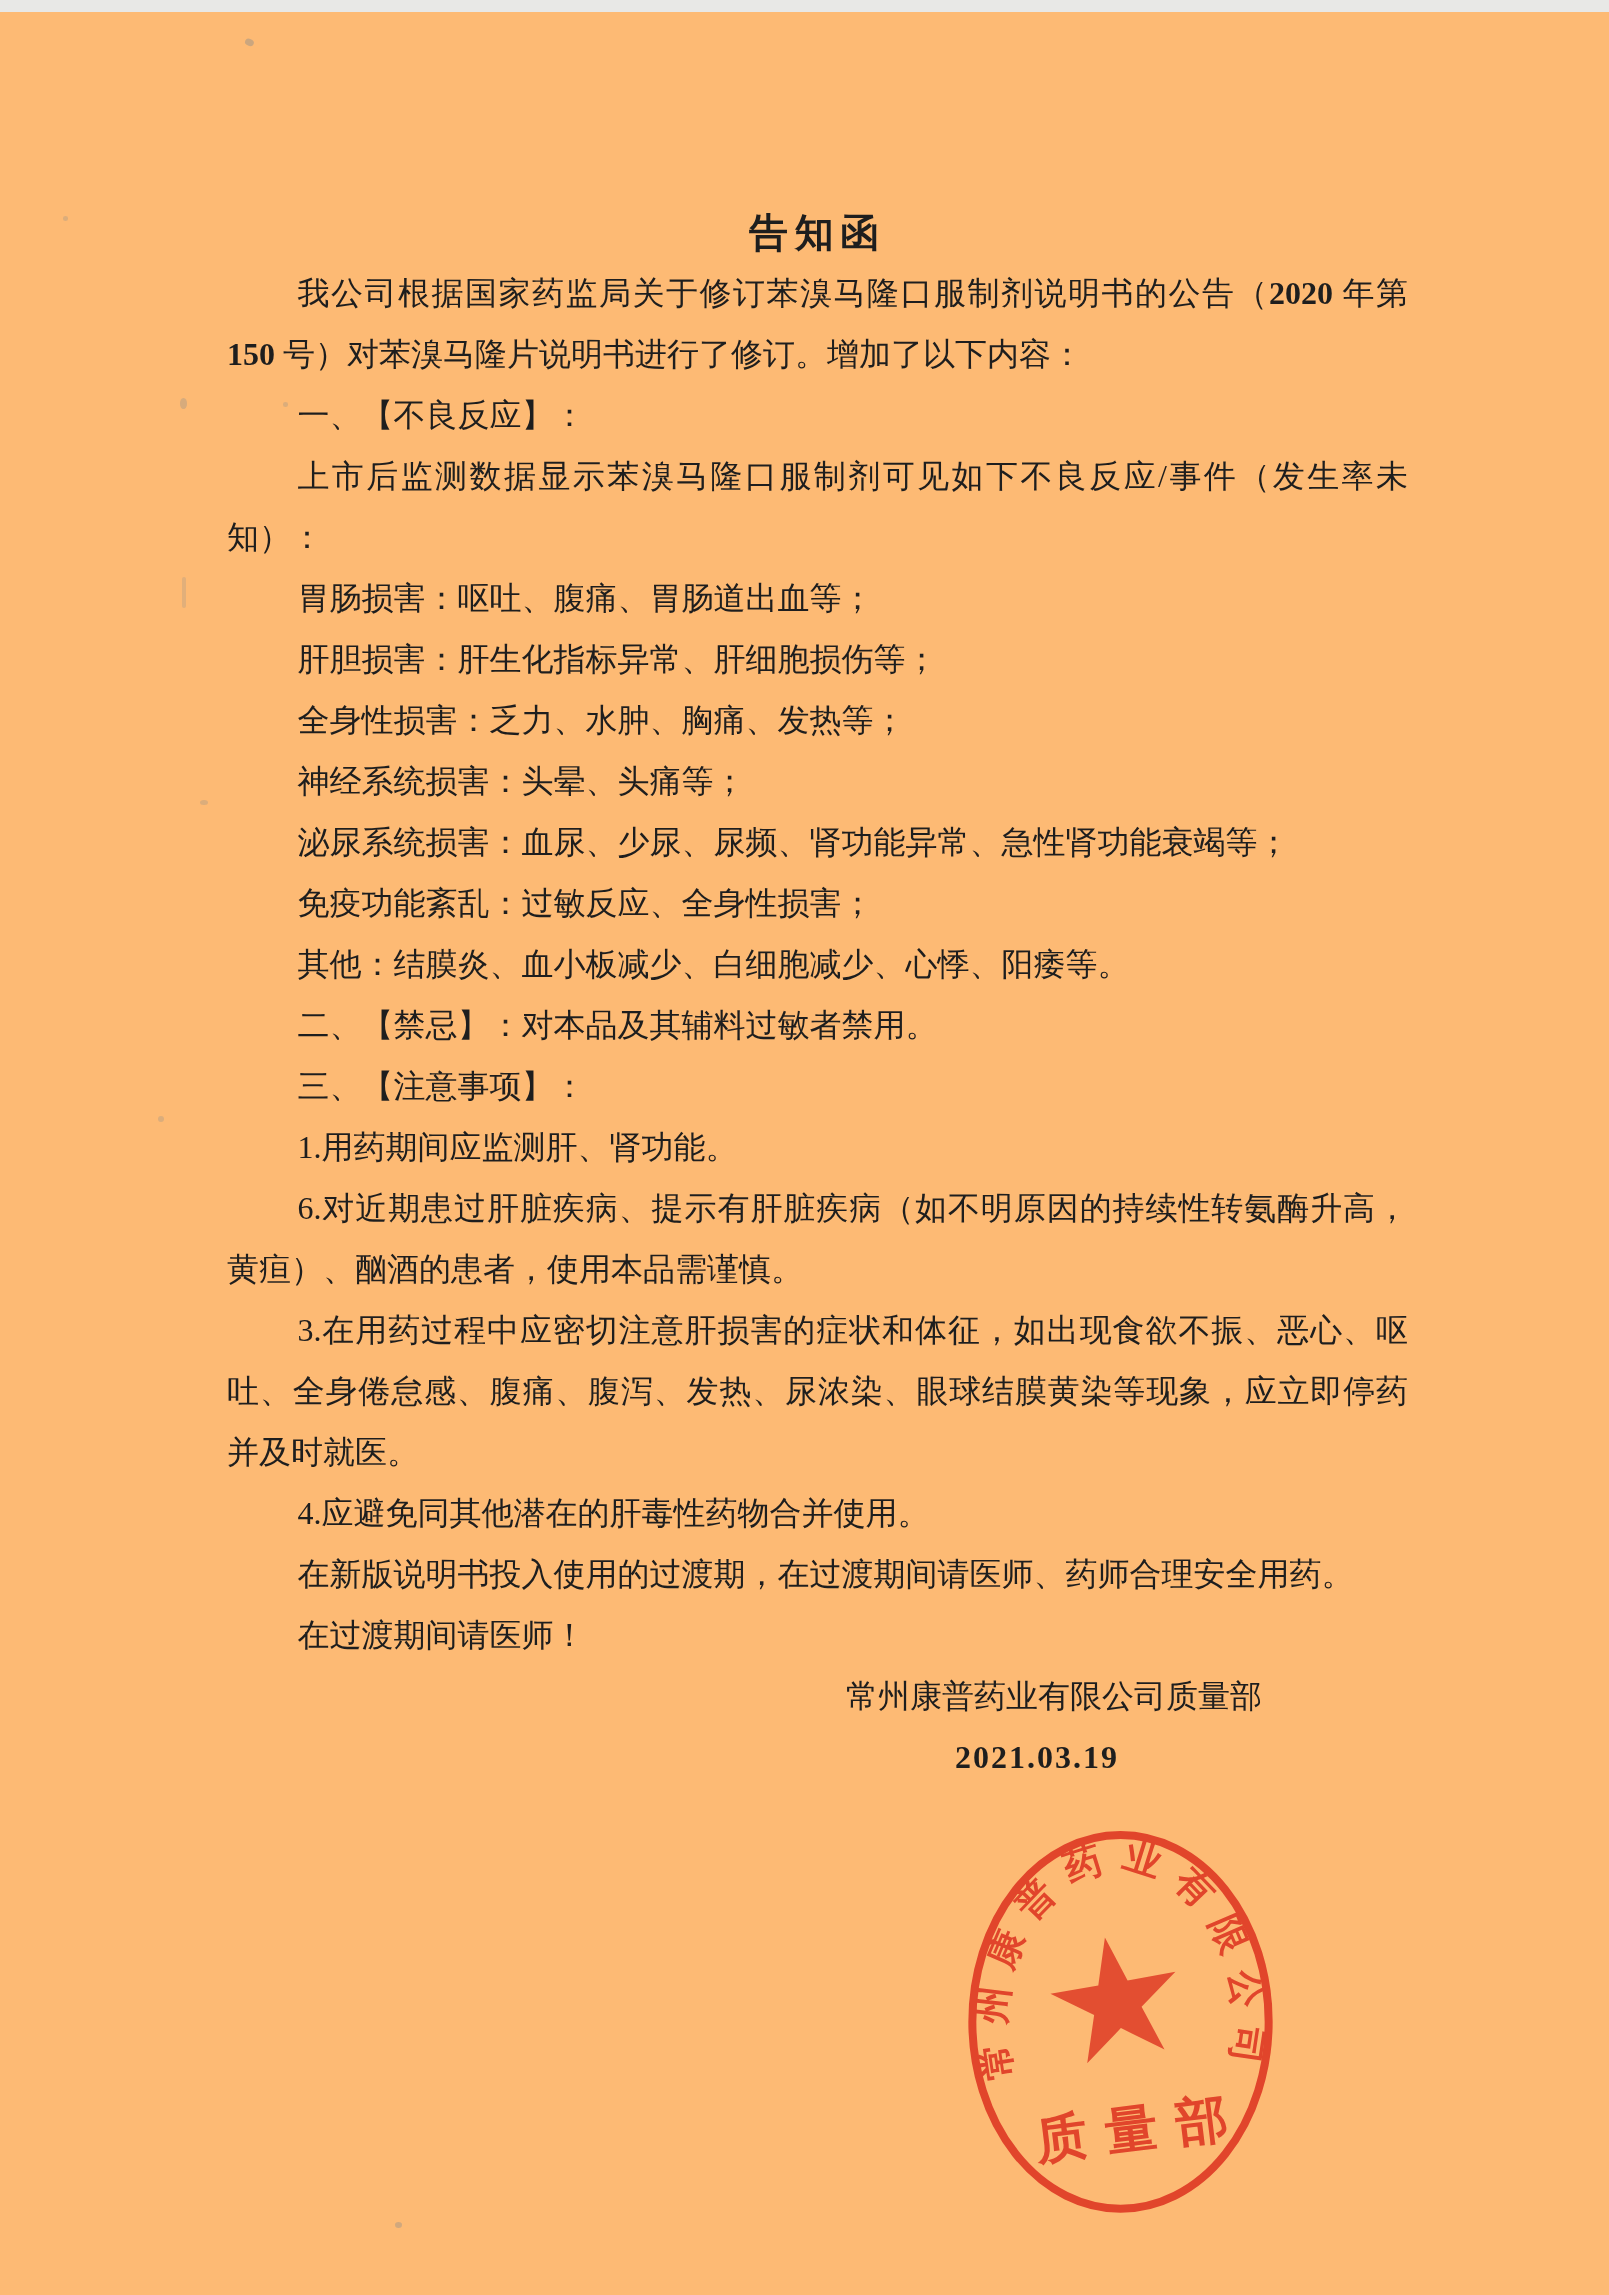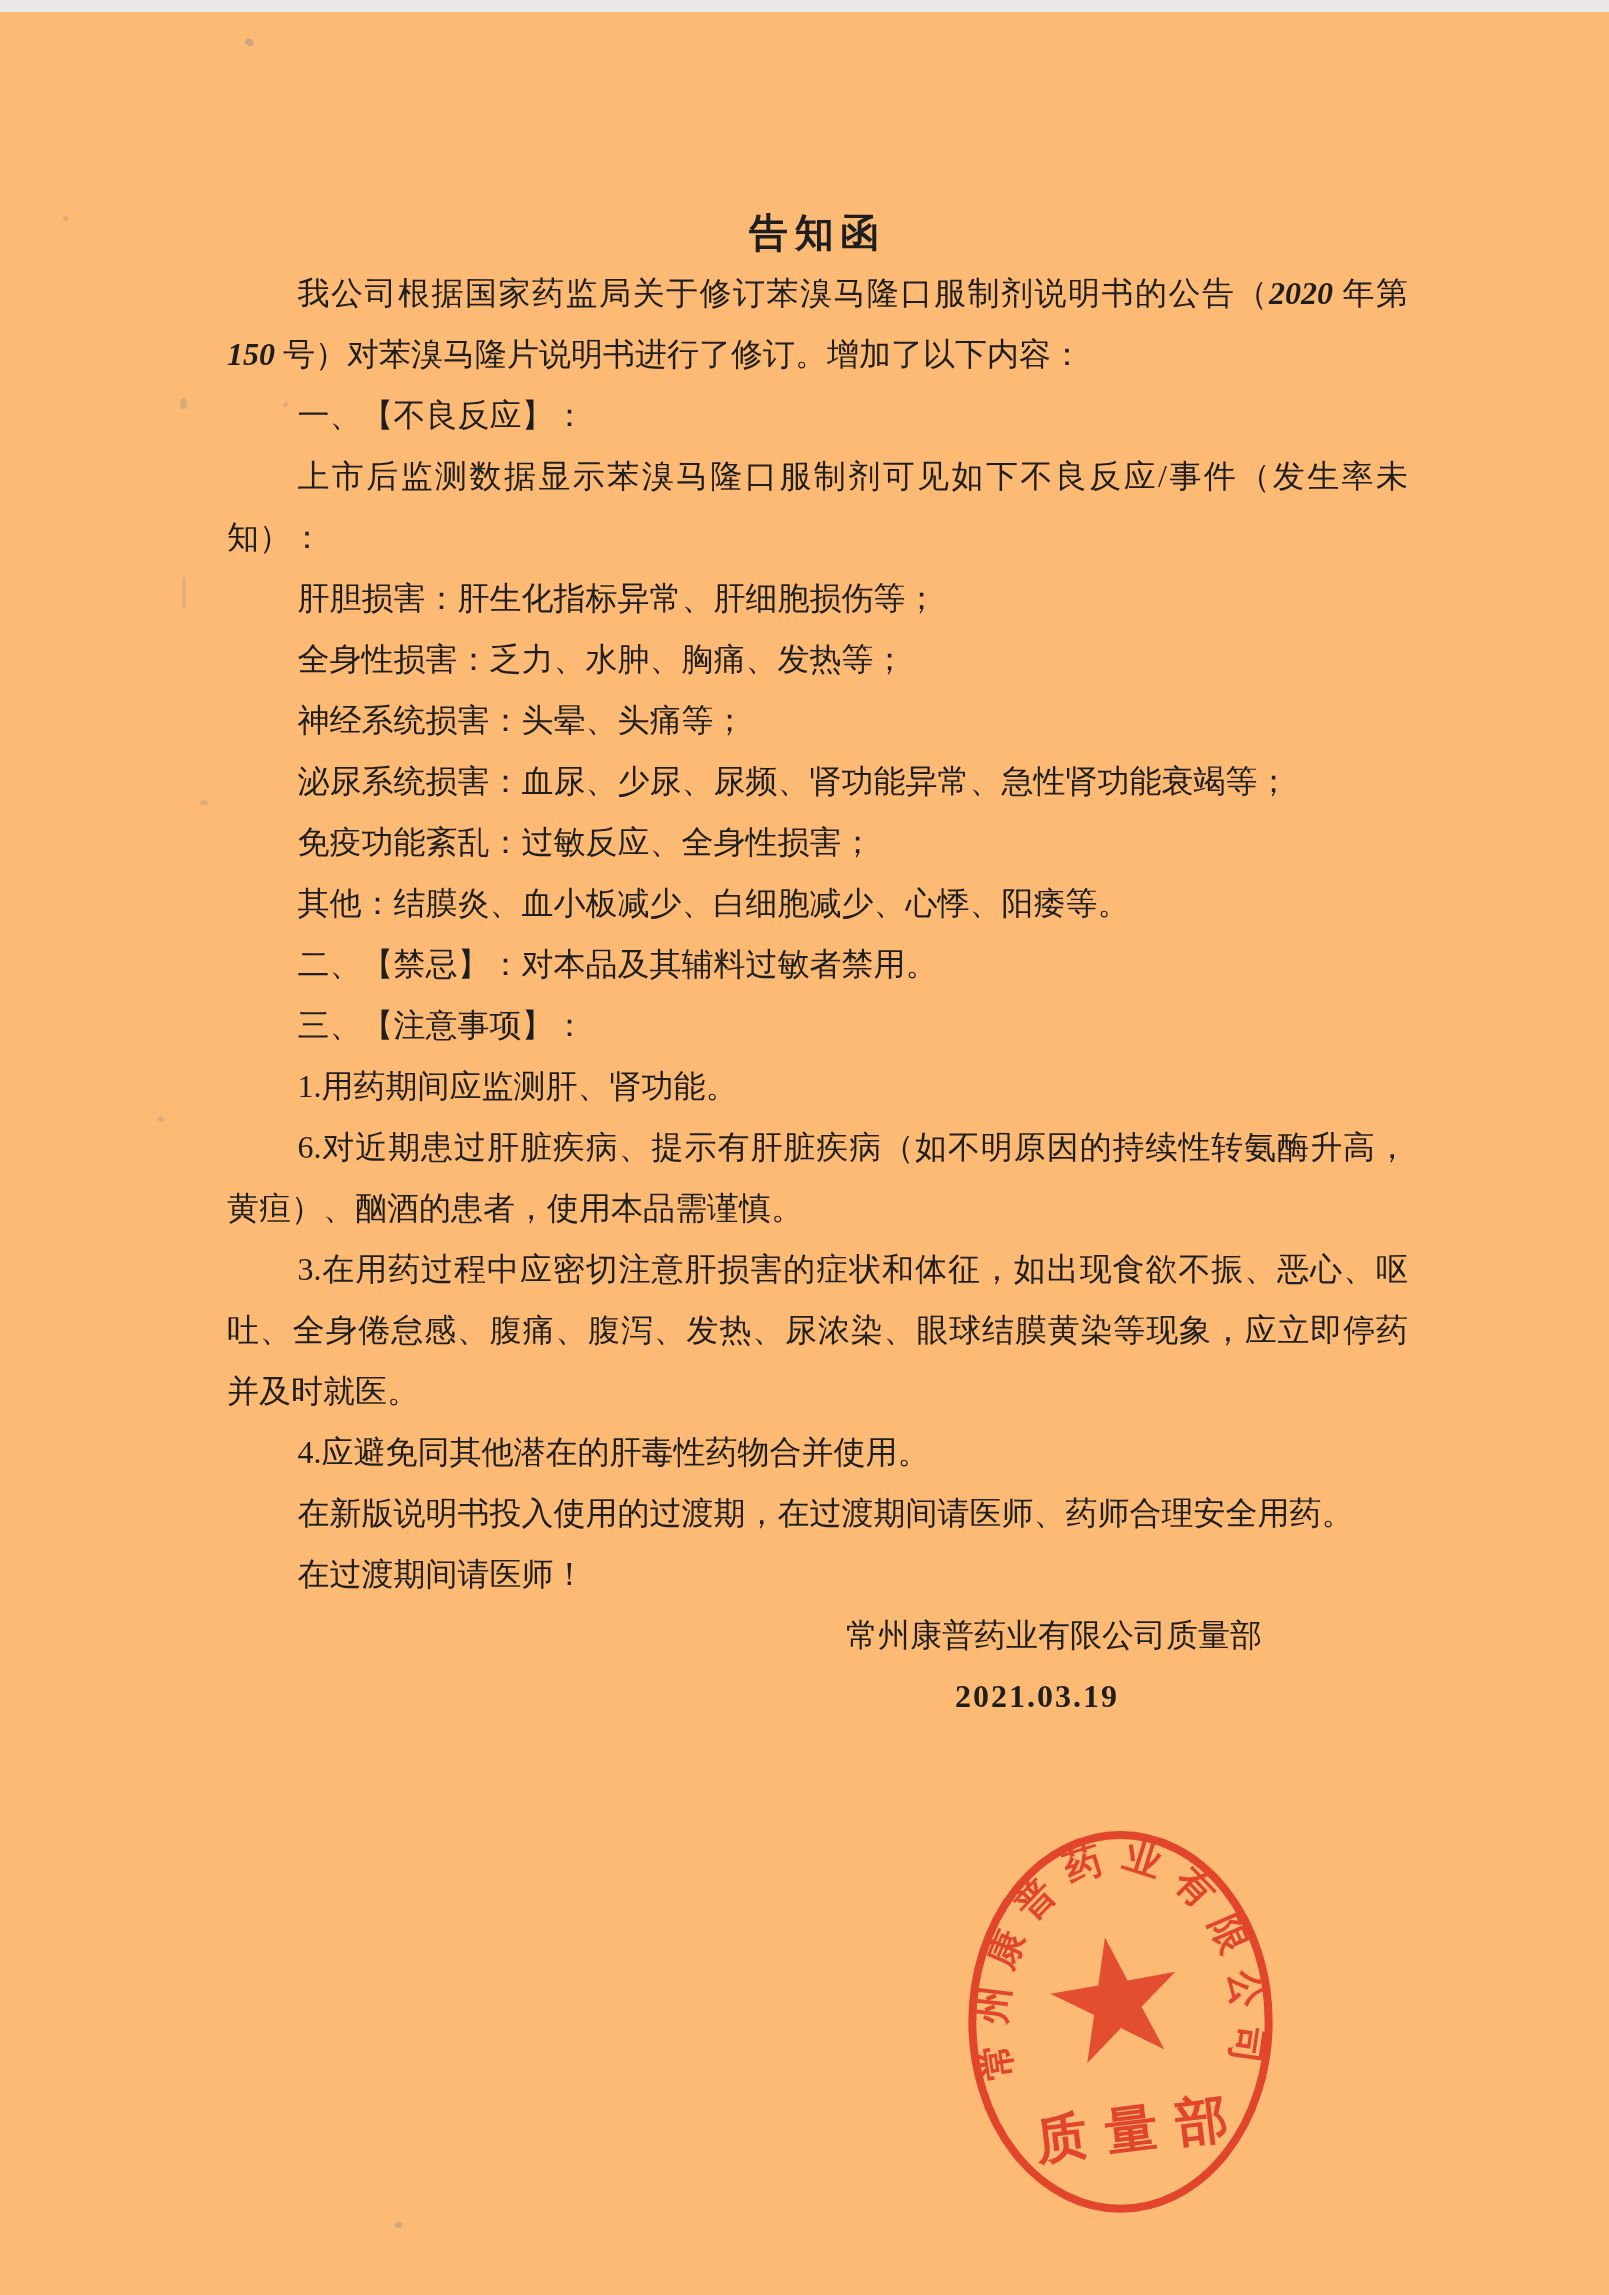--- a/index.html
+++ b/index.html
@@ -19,21 +19,21 @@
     text-align:justify;
   }
   .doc-title{
     text-align:center;
     font-weight:bold;
     font-size:39px;
     letter-spacing:6.7px;
     line-height:61px;
   }
   .para{margin:0;text-indent:2.2em;}
-  .num{font-weight:bold;font-style:italic;}
+  .num{font-weight:bold;}
   .sig-line{
     margin:0;
     text-align:right;
     padding-right:146px;
     text-indent:0;
   }
   .date-line{
     margin:0;
     text-align:right;
     padding-right:289px;
@@ -74,20 +74,21 @@
   <div class="speck s8"></div>
 
   <div class="doc">
 
     <div class="doc-title">告知函</div>
 
     <p class="para"><span>我公司根据国家药监局关于修订苯溴马隆口服制剂说明书的公告（</span><span class="num">2020</span><span> 年第 </span><span class="num">150</span><span> 号）对苯溴马隆片说明书进行了修订。增加了以下内容：</span></p>
 
     <p class="para">一、【不良反应】：</p>
     <p class="para">上市后监测数据显示苯溴马隆口服制剂可见如下不良反应/事件（发生率未知）：</p>
+    <p class="para">胃肠损害：呕吐、腹痛、胃肠道出血等；</p>
     <p class="para">肝胆损害：肝生化指标异常、肝细胞损伤等；</p>
     <p class="para">全身性损害：乏力、水肿、胸痛、发热等；</p>
     <p class="para">神经系统损害：头晕、头痛等；</p>
     <p class="para">泌尿系统损害：血尿、少尿、尿频、肾功能异常、急性肾功能衰竭等；</p>
     <p class="para">免疫功能紊乱：过敏反应、全身性损害；</p>
     <p class="para">其他：结膜炎、血小板减少、白细胞减少、心悸、阳痿等。</p>
     <p class="para">二、【禁忌】：对本品及其辅料过敏者禁用。</p>
     <p class="para">三、【注意事项】：</p>
     <p class="para">1.用药期间应监测肝、肾功能。</p>
     <p class="para">6.对近期患过肝脏疾病、提示有肝脏疾病（如不明原因的持续性转氨酶升高，黄疸）、酗酒的患者，使用本品需谨慎。</p>

